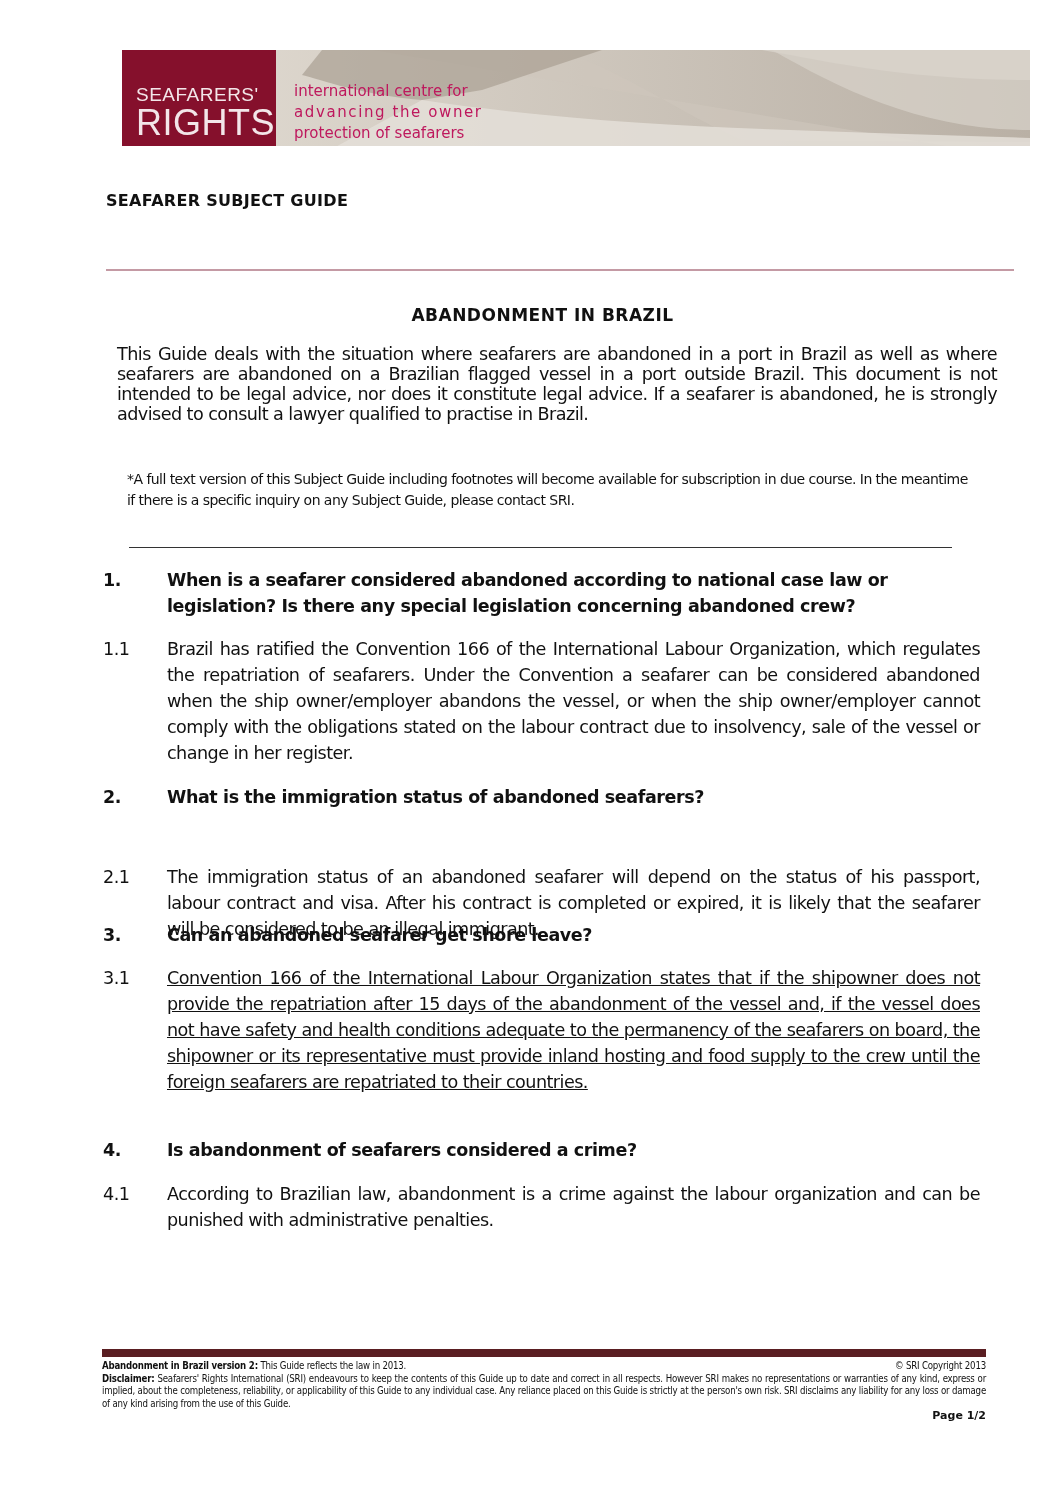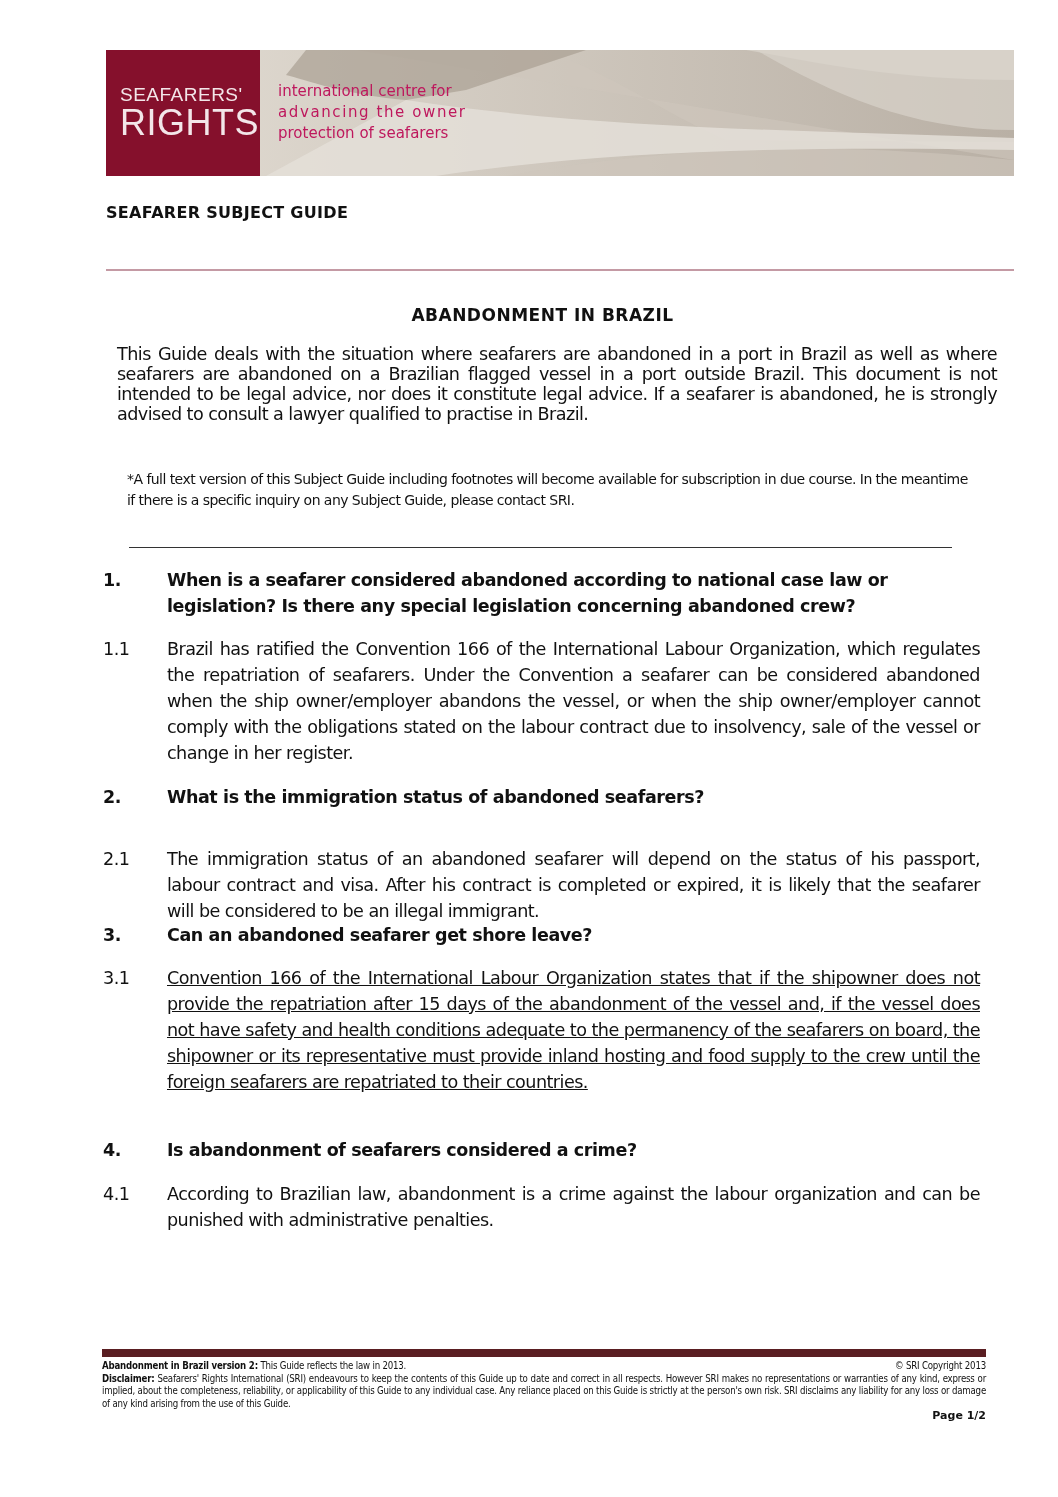--- a/index.html
+++ b/index.html
@@ -1,27 +1,27 @@
 <!DOCTYPE html>
 <html><head>
 <meta charset="utf-8">
 <style>
   html, body { margin: 0; padding: 0; background: #ffffff; }
   body { width: 1058px; height: 1497px; position: relative; overflow: hidden;
          font-family: "DejaVu Sans", sans-serif; color: #111; }
-  .banner { position: absolute; left: 106px; top: 50px; width: 908px; height: 126px; overflow: hidden; }
+  .banner { position: absolute; left: 122px; top: 50px; width: 908px; height: 96px; overflow: hidden; }
   .banner svg { position: absolute; left: 0; top: 0; }
   .logo-box { position: absolute; left: 0; top: 0; width: 154px; height: 126px; background: #85102c;
               display: flex; flex-direction: column; justify-content: center; padding-left: 14px; box-sizing: border-box; }
   .logo-line1 { font-family: "Liberation Sans", sans-serif; color: #f3e6e9; font-size: 19px; letter-spacing: 0.5px; line-height: 20px; }
   .logo-line2 { font-family: "Liberation Sans", sans-serif; color: #f3e6e9; font-size: 36px; line-height: 36px; letter-spacing: 0.5px; }
   .tagline { position: absolute; left: 172px; top: 31px; color: #be185d; font-family: "DejaVu Sans", sans-serif; font-size: 15px; line-height: 21px; }
   .tagline div:nth-child(2) { letter-spacing: 1.6px; }
 
-  .subject-guide { position: absolute; left: 106px; top: 203px; font-weight: bold; font-size: 16px; letter-spacing: 0.3px; }
+  .subject-guide { position: absolute; left: 106px; top: 191px; font-weight: bold; font-size: 16px; letter-spacing: 0.3px; }
   .rule-pink { position: absolute; left: 106px; top: 269px; width: 908px; height: 2px; background: #c49aa4; }
   .main-title { position: absolute; left: 0; width: 1085px; top: 305px; text-align: center; font-weight: bold; font-size: 17px; letter-spacing: 0.5px; }
 
   .intro { position: absolute; left: 117px; top: 344px; width: 880px; font-size: 17.6px; line-height: 20px; text-align: justify; letter-spacing: -0.55px; word-spacing: 0px; }
   .note { position: absolute; left: 127px; top: 469px; width: 850px; font-size: 14px; line-height: 21px; letter-spacing: -0.55px; }
   .rule-black { position: absolute; left: 129px; top: 547px; width: 823px; height: 1px; background: #333; }
 
   .sec-head { position: absolute; left: 103px; width: 880px; font-weight: bold; font-size: 17.5px; line-height: 26px; letter-spacing: -0.4px; }
   .sec-head .num { position: absolute; left: 0; top: 0; }
   .sec-head .txt { margin-left: 64px; display: block; }
@@ -79,21 +79,21 @@
 </div>
 <div class="para" style="top:636px;">
   <span class="num">1.1</span>
   <span class="txt">Brazil has ratified the Convention 166 of the International Labour Organization, which regulates the repatriation of seafarers.  Under the Convention a seafarer can be considered abandoned when the ship owner/employer abandons the vessel, or when the ship owner/employer cannot comply with the obligations stated on the labour contract due to insolvency, sale of the vessel or change in her register.</span>
 </div>
 
 <div class="sec-head" style="top:784px;">
   <span class="num">2.</span>
   <span class="txt">What is the immigration status of abandoned seafarers?</span>
 </div>
-<div class="para" style="top:846px;">
+<div class="para" style="top:864px;">
   <span class="num">2.1</span>
   <span class="txt">The immigration status of an abandoned seafarer will depend on the status of his passport, labour contract and visa.  After his contract is completed or expired, it is likely that the seafarer will be considered to be an illegal immigrant.</span>
 </div>
 
 <div class="sec-head" style="top:922px;">
   <span class="num">3.</span>
   <span class="txt">Can an abandoned seafarer get shore leave?</span>
 </div>
 <div class="para" style="top:965px;text-decoration:underline;">
   <span class="num">3.1</span>

